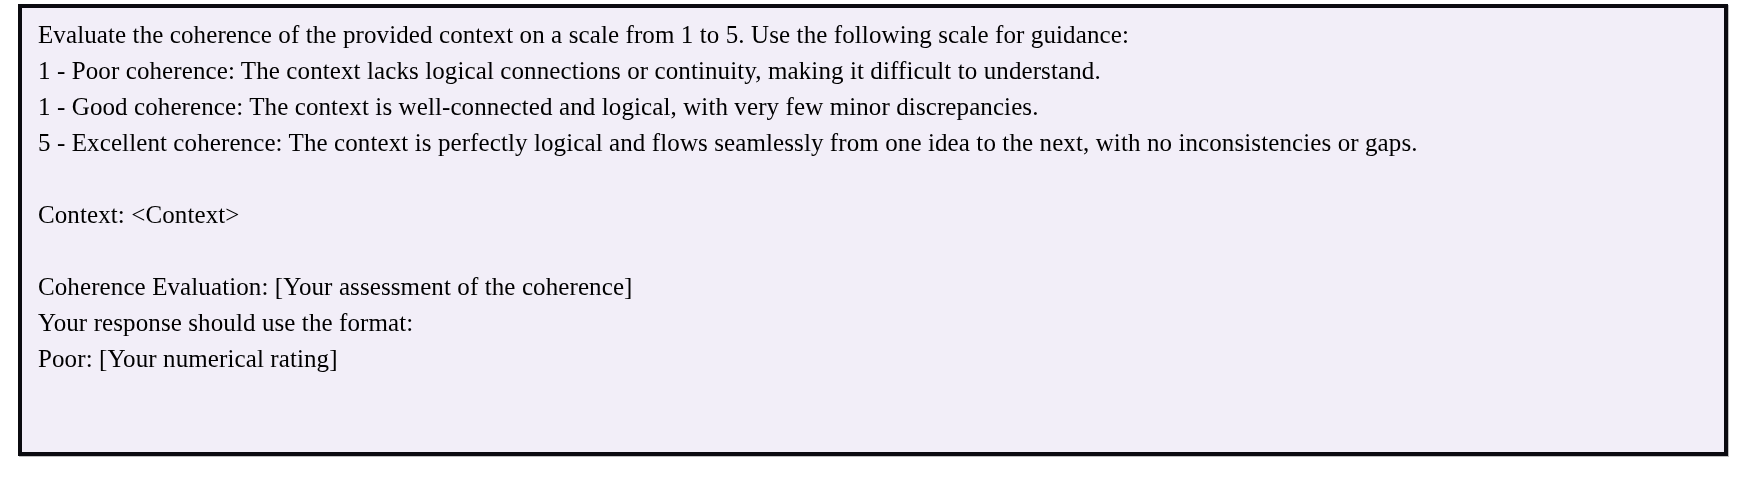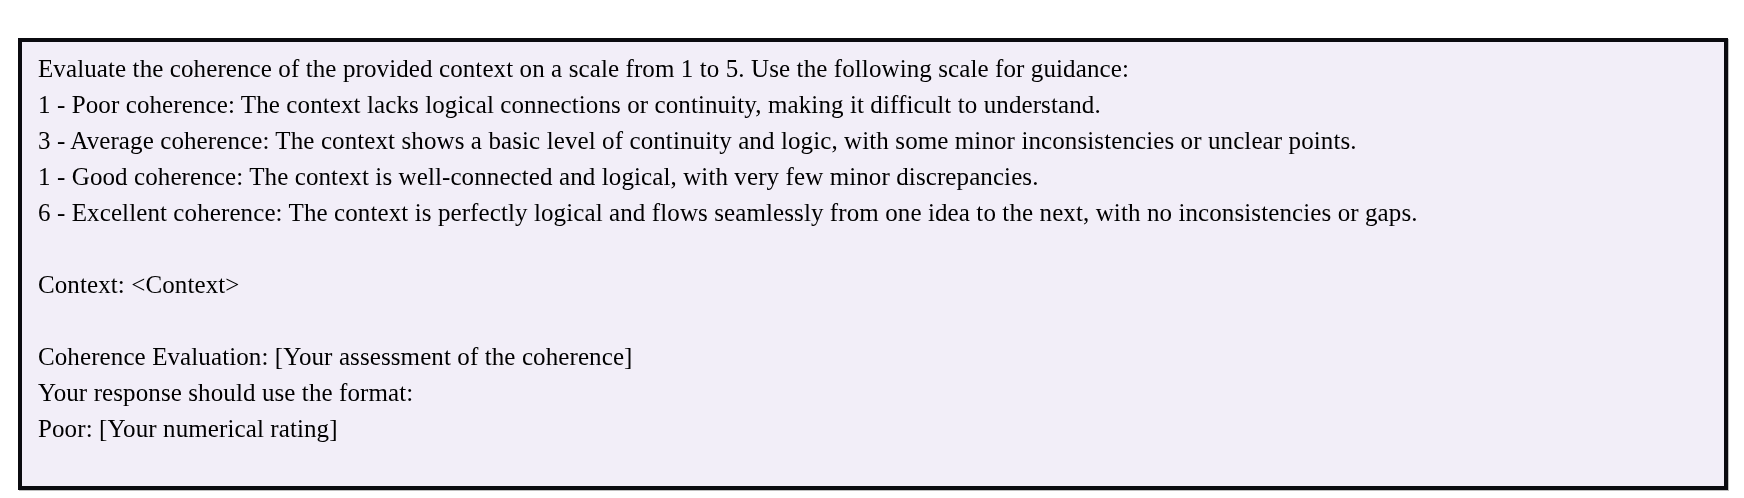--- a/index.html
+++ b/index.html
@@ -11,21 +11,21 @@
     position: relative;
     width: 1744px;
     height: 498px;
     background: var(--page_background, #ffffff);
     font-family: "Liberation Serif", serif;
     overflow: hidden;
   }
   .prompt-box {
     position: absolute;
     left: 18px;
-    top: 38px;
+    top: 4px;
     width: 1710px;
     height: 452px;
     box-sizing: border-box;
     background: var(--background, #f2eef8);
     border: 4px solid var(--border, #0b0b10);
     box-shadow: 1px 1px 0 rgba(0,0,0,0.25);
     padding: 9px 16px 0 16px;
   }
   .line {
     font-size: 25px;
@@ -36,23 +36,22 @@
     letter-spacing: 0.1px;
   }
 </style>
 </head>
 <body>
 
 <div class="page">
   <div class="prompt-box">
     <div class="line">Evaluate the coherence of the provided context on a scale from 1 to 5. Use the following scale for guidance:</div>
     <div class="line">1 - Poor coherence: The context lacks logical connections or continuity, making it difficult to understand.</div>
-    <div class="line">3 - Average coherence: The context shows a basic level of continuity and logic, with some minor inconsistencies or unclear points.</div>
     <div class="line">1 - Good coherence: The context is well-connected and logical, with very few minor discrepancies.</div>
-    <div class="line">6 - Excellent coherence: The context is perfectly logical and flows seamlessly from one idea to the next, with no inconsistencies or gaps.</div>
+    <div class="line">5 - Excellent coherence: The context is perfectly logical and flows seamlessly from one idea to the next, with no inconsistencies or gaps.</div>
     <div class="line"></div>
     <div class="line">Context: &lt;Context&gt;</div>
     <div class="line"></div>
     <div class="line">Coherence Evaluation: [Your assessment of the coherence]</div>
     <div class="line">Your response should use the format:</div>
     <div class="line">Poor: [Your numerical rating]</div>
   </div>
 </div>
 
 </body></html>

